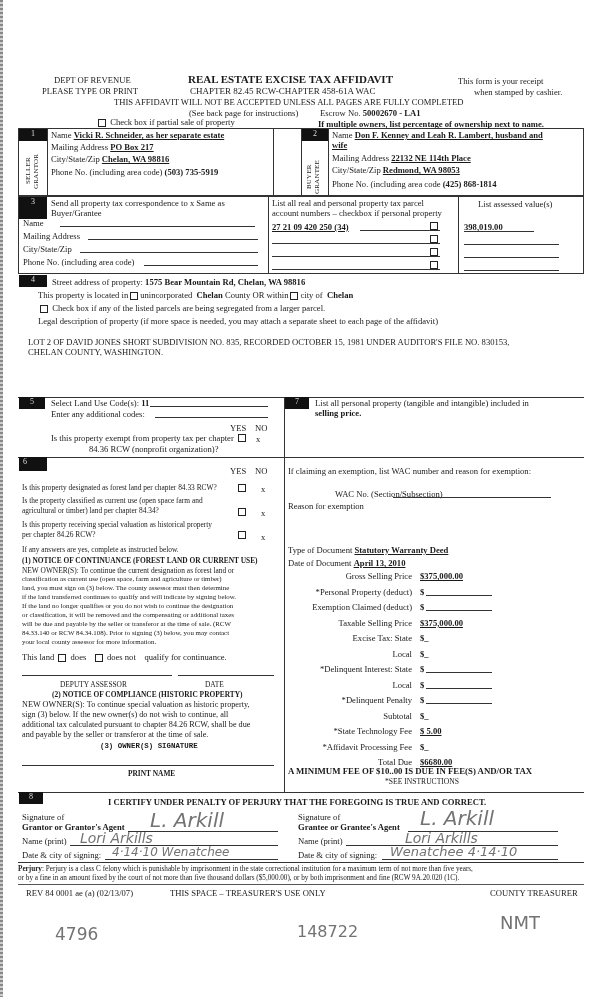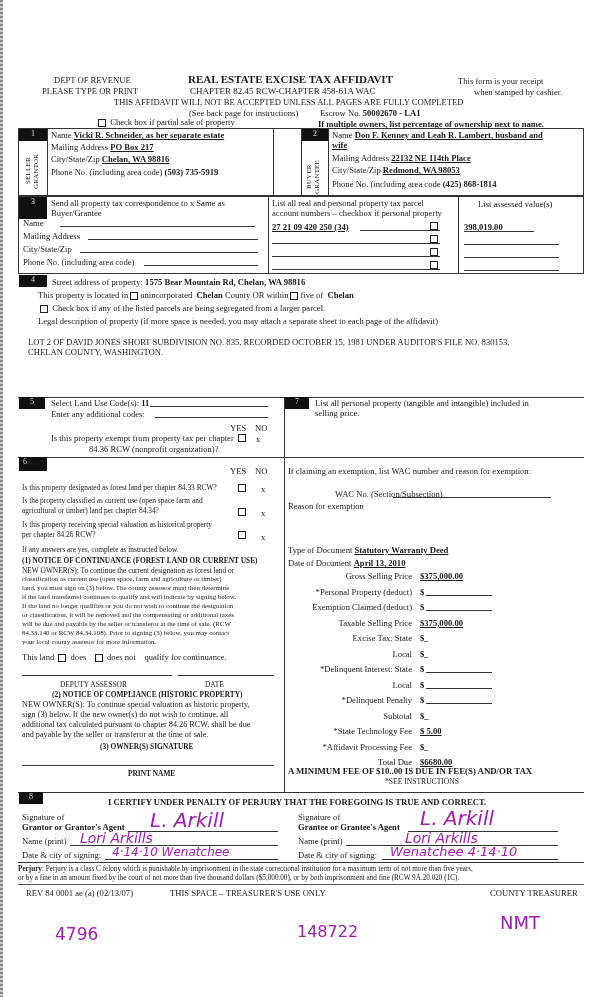--- a/index.html
+++ b/index.html
@@ -6,21 +6,21 @@
   body { width:600px; height:997px; position:relative; overflow:hidden;
          font-family:"Liberation Serif", serif; color:#1a1a1a; font-size:8.6px; }
   .abs { position:absolute; white-space:nowrap; }
   .b { font-weight:bold; }
   .u { text-decoration:underline; }
   .box { position:absolute; border:1px solid #333; box-sizing:border-box; }
   .num { position:absolute; background:#111; color:#ddd; font-size:8px; text-align:center; }
   .cb { display:inline-block; width:6px; height:6px; border:1px solid #222; vertical-align:middle; margin:0 2px; }
   .line { position:absolute; border-bottom:1px solid #333; }
   .vert { position:absolute; writing-mode:vertical-rl; transform:rotate(180deg); font-size:7px; letter-spacing:0.2px; text-align:center; line-height:8px; }
-  .hand { position:absolute; font-family:"DejaVu Sans", sans-serif; font-style:italic; color:#a21caf; white-space:nowrap; }
+  .hand { position:absolute; font-family:"DejaVu Sans", sans-serif; font-style:italic; color:#737373; white-space:nowrap; }
   .edge { position:absolute; left:0; top:0; width:3px; height:997px; background:repeating-linear-gradient(#888 0 2px,#ccc 2px 4px); }
   .small { font-size:7.4px; }
 </style>
 </head>
 <body>
 
 <div class="edge"></div>
 
 <div class="abs" style="left:54px;top:75px;">DEPT OF REVENUE</div>
 <div class="abs" style="left:42px;top:86px;">PLEASE TYPE OR PRINT</div>
@@ -90,21 +90,21 @@
 <div class="abs" style="left:478px;top:199px;">List assessed value(s)</div>
 <div class="abs b u" style="left:464px;top:222px;">398,019.00</div>
 <div class="line" style="left:464px;top:231px;width:70px;"></div>
 <div class="line" style="left:464px;top:244px;width:95px;"></div>
 <div class="line" style="left:464px;top:257px;width:95px;"></div>
 <div class="line" style="left:464px;top:270px;width:95px;"></div>
 
 <div class="num" style="left:19px;top:275px;width:28px;height:12px;">4</div>
 <div class="abs" style="left:52px;top:277px;"><span>Street address of property:</span> <span class="b">1575 Bear Mountain Rd, Chelan, WA  98816</span></div>
 <div class="abs" style="left:38px;top:290px;">
-  <span>This property is located in</span><span class="cb"></span><span>unincorporated</span>&nbsp; <span class="b">Chelan</span> <span>County OR within</span><span class="cb"></span><span>five of</span>&nbsp; <span class="b">Chelan</span>
+  <span>This property is located in</span><span class="cb"></span><span>unincorporated</span>&nbsp; <span class="b">Chelan</span> <span>County OR within</span><span class="cb"></span><span>city of</span>&nbsp; <span class="b">Chelan</span>
 </div>
 <div class="abs" style="left:38px;top:303px;">
   <span class="cb"></span> <span>Check box if any of the listed parcels are being segregated from a larger parcel.</span>
 </div>
 <div class="abs" style="left:38px;top:316px;">Legal description of property (if more space is needed, you may attach a separate sheet to each page of the affidavit)</div>
 <div class="abs" style="left:28px;top:337px;">LOT 2 OF DAVID JONES SHORT SUBDIVISION NO. 835, RECORDED OCTOBER 15, 1981 UNDER AUDITOR'S FILE NO. 830153,</div>
 <div class="abs" style="left:28px;top:347px;">CHELAN COUNTY, WASHINGTON.</div>
 
 <div class="abs" style="left:18px;top:397px;width:266px;border-top:1px solid #333;"></div>
 <div class="num" style="left:19px;top:397px;width:26px;height:12px;">5</div>
@@ -151,28 +151,28 @@
 </div>
 <div class="line" style="left:22px;top:675px;width:150px;"></div>
 <div class="line" style="left:178px;top:675px;width:96px;"></div>
 <div class="abs small" style="left:60px;top:680px;">DEPUTY ASSESSOR</div>
 <div class="abs small" style="left:205px;top:680px;">DATE</div>
 <div class="abs small b" style="left:52px;top:690px;">(2) NOTICE OF COMPLIANCE (HISTORIC PROPERTY)</div>
 <div class="abs" style="left:22px;top:700px;font-size:8.2px;">NEW OWNER(S):  To continue special valuation as historic property,</div>
 <div class="abs" style="left:22px;top:710px;font-size:8.2px;">sign (3) below.  If the new owner(s) do not wish to continue, all</div>
 <div class="abs" style="left:22px;top:720px;font-size:8.2px;">additional tax calculated pursuant to chapter 84.26 RCW, shall be due</div>
 <div class="abs" style="left:22px;top:730px;font-size:8.2px;">and payable by the seller or transferor at the time of sale.</div>
-<div class="abs small b" style="left:100px;top:742px;">(3) OWNER(S) SIGNATURE</div>
+<div class="abs small b" style="left:100px;top:742px;font-family:Liberation Mono, monospace;">(3) OWNER(S) SIGNATURE</div>
 <div class="line" style="left:22px;top:765px;width:252px;"></div>
 <div class="abs small b" style="left:128px;top:769px;">PRINT NAME</div>
 
 <div class="abs" style="left:284px;top:397px;width:300px;border-top:1px solid #333;"></div>
 <div class="num" style="left:285px;top:397px;width:24px;height:12px;">7</div>
 <div class="abs" style="left:315px;top:398px;">List all personal property (tangible and intangible) included in</div>
-<div class="abs" style="left:315px;top:408px;">selling  price.</div>
+<div class="abs" style="left:315px;top:408px;font-weight:bold;">selling  price.</div>
 <div class="abs" style="left:284px;top:457px;width:300px;border-top:1px solid #333;"></div>
 <div class="abs" style="left:288px;top:466px;">If claiming an exemption, list WAC number and reason for exemption:</div>
 <div class="abs" style="left:288px;top:489px;margin-left:47px;">WAC No. (Section/Subsection)</div>
 <div class="line" style="left:393px;top:497px;width:158px;"></div>
 <div class="abs" style="left:288px;top:501px;">Reason for exemption</div>
 <div class="abs" style="left:288px;top:545px;"><span>Type of Document</span> <span class="b u">Statutory Warranty Deed</span></div>
 <div class="abs" style="left:288px;top:558px;"><span>Date of Document</span> <span class="b u">April 13, 2010</span></div>
 
 <div id="fee-table">
     <div class="abs" style="left: 272px; top: 571px; width: 140px; text-align: right;">Gross Selling Price</div>

